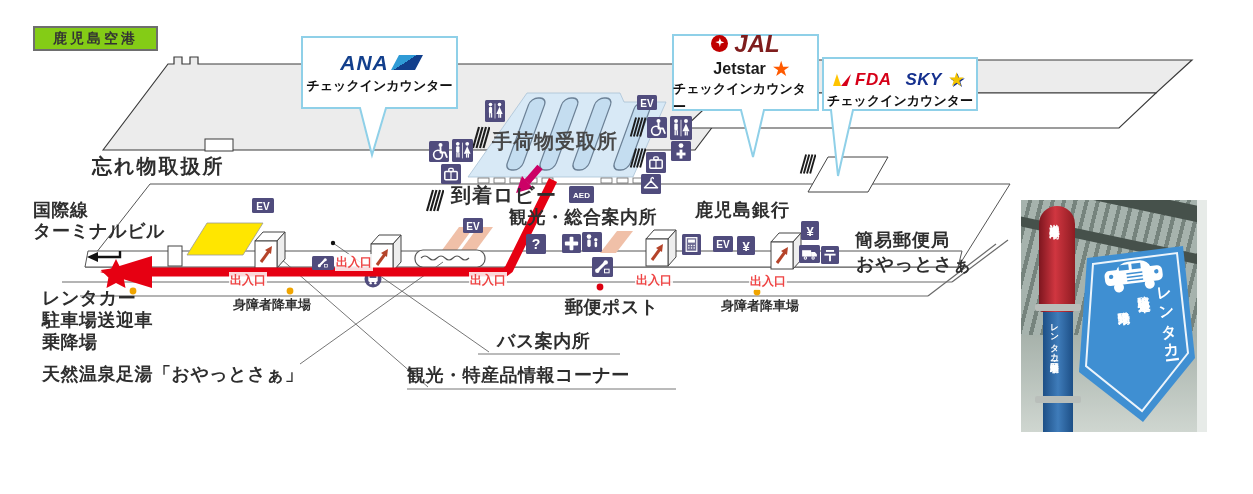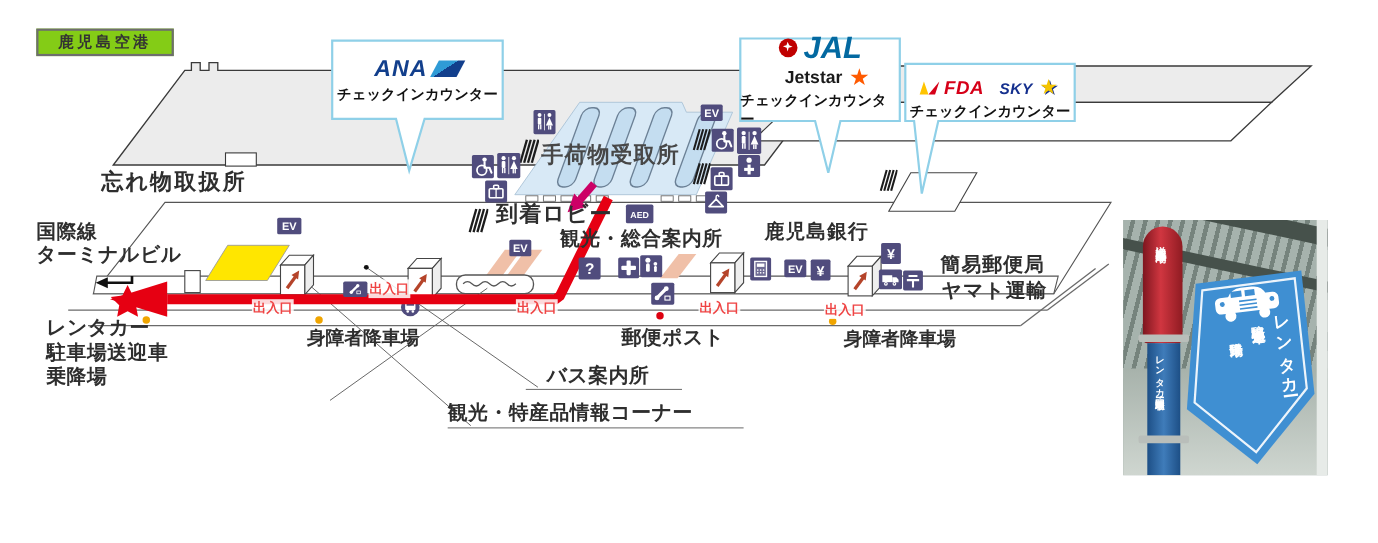--- a/index.html
+++ b/index.html
@@ -2,46 +2,46 @@
 <html><head>
 <meta charset="utf-8">
 <style>
   html,body{margin:0;padding:0;background:#fff;}
   #stage{position:relative;width:1253px;height:494px;background:#fff;overflow:hidden;
          font-family:"Liberation Sans","DejaVu Sans",sans-serif;}
   #mapsvg{position:absolute;left:0;top:0;}
   .lbl{position:absolute;color:#2e2e2e;font-weight:600;white-space:nowrap;line-height:1.15;}
   .lbl.big{font-size:20px;font-family:Liberation Mono, monospace;}
   .lbl.mid{font-size:18px;letter-spacing:.5px;}
-  .lbl.sm{font-size:17px;margin-left:46px;}
+  .lbl.sm{font-size:13px;}
   .exit{position:absolute;font-size:12px;font-weight:700;color:#ef4444;background:rgba(255,255,255,.85);
         padding:0 1px;white-space:nowrap;text-align:center;}
   .titlebox{position:absolute;left:33px;top:26px;width:121px;height:21px;border:2px solid #6e6e6e;
             display:flex;align-items:center;justify-content:center;font-size:14px;font-weight:600;
             letter-spacing:3px;color:#333;background:#84cc16;}
   
   .callout{position:absolute;display:flex;flex-direction:column;align-items:center;justify-content:center;gap:2px;}
   .logo-row{display:flex;align-items:center;justify-content:center;gap:6px;}
   .callout-label{font-size:13px;font-weight:700;color:#111;letter-spacing:0;}
   .ana-word{font-size:21px;font-weight:700;font-style:italic;color:#123f8c;letter-spacing:1px;}
   .ana-slash{width:24px;height:15px;background:linear-gradient(135deg,#2f9bd6 0 45%,#123f8c 45%);
              transform:skewX(-28deg);display:inline-block;}
   .peach-word{font-size:19px;font-weight:800;color:#a4077f;letter-spacing:1px;text-transform:lowercase;}
   .sola-badge{background:#b2c800;color:#fff;font-size:7px;font-style:italic;font-weight:700;
               padding:3px 8px 3px 5px;border-radius:2px;position:relative;}
   .jal-dot{width:17px;height:17px;border-radius:50%;background:#c00000;display:inline-block;position:relative;}
   .jal-dot::after{content:"";position:absolute;left:4px;top:3px;width:9px;height:9px;background:#fff;
                   clip-path:polygon(50% 0,65% 35%,100% 50%,60% 60%,50% 100%,40% 60%,0 45%,38% 35%);}
-  .jal-word{font-size:28px;font-weight:800;font-style:italic;color:#0369a1;text-align:right;}
+  .jal-word{font-size:24px;font-weight:800;font-style:italic;color:#7f1d1d;text-align:right;}
   .jetstar-word{font-size:16px;font-weight:800;color:#1a1a1a;margin-left:13px;}
   .star-orange{color:#ff5a00;font-size:21px;line-height:14px;}
   .fda-tri{width:0;height:0;border-left:8px solid #ffc400;border-top:12px solid transparent;
            transform:skewX(-18deg);border-right:6px solid #d60018;display:inline-block;}
   .fda-word{font-size:17px;font-weight:800;font-style:italic;color:#d60018;letter-spacing:.5px;}
-  .sky-word{font-size:14px;font-weight:800;font-style:italic;color:#15308e;letter-spacing:.5px;}
+  .sky-word{font-size:17px;font-weight:800;font-style:italic;color:#15308e;letter-spacing:.5px;}
   .star-gold{color:#f4c400;font-size:19px;line-height:14px;text-shadow:1px 1px 0 #15308e;}
   
   .photo{position:absolute;left:1021px;top:200px;width:186px;height:232px;overflow:hidden;background:#93a29b;}
   .ph-beam{position:absolute;background:#46514b;}
   .ph-low{position:absolute;left:0;bottom:0;width:100%;height:42%;
           background:linear-gradient(180deg,#a7b2ab,#cfd6d0);}
   .ph-pillar{position:absolute;right:0;top:0;width:10px;height:100%;background:#e7ebe8;}
   .ph-glass{position:absolute;left:0;top:0;width:100%;height:62%;
             background:repeating-linear-gradient(104deg,rgba(255,255,255,.18) 0 7px,rgba(42,52,47,.28) 7px 11px);}
   .pole-red{position:absolute;left:18px;top:6px;width:36px;height:106px;border-radius:18px 18px 4px 4px;
@@ -400,31 +400,32 @@
   </div>
   <div class="callout-label">チェックインカウンター</div>
 </div>
 
 <div class="lbl big" style="left:92px;top:156px;letter-spacing:2px">忘れ物取扱所</div>
 <div class="lbl big" style="left:492px;top:131px;color:#474747;letter-spacing:1px">手荷物受取所</div>
 <div class="lbl big" style="left:451px;top:185px;letter-spacing:1px">到着ロビー</div>
 <div class="lbl mid" style="left:509px;top:207px">観光・総合案内所</div>
 <div class="lbl mid" style="left:695px;top:200px;letter-spacing:1px">鹿児島銀行</div>
 <div class="lbl mid" style="left:855px;top:230px;letter-spacing:1px">簡易郵便局</div>
-<div class="lbl mid" style="left:856px;top:254px;letter-spacing:1px">ヤマト運輸</div>
+<div class="lbl mid" style="left:856px;top:254px;letter-spacing:1px">おやっとさぁ</div>
 <div class="lbl mid" style="left:33px;top:200px">国際線</div>
 <div class="lbl mid" style="left:33px;top:221px">ターミナルビル</div>
 <div class="lbl mid" style="left:42px;top:288px">レンタカー</div>
 <div class="lbl mid" style="left:42px;top:310px">駐車場送迎車</div>
 <div class="lbl mid" style="left:42px;top:332px">乗降場</div>
 <div class="lbl sm" style="left:233px;top:298px">身障者降車場</div>
 <div class="lbl sm" style="left:721px;top:299px">身障者降車場</div>
 <div class="lbl mid" style="left:565px;top:297px">郵便ポスト</div>
 <div class="lbl mid" style="left:497px;top:331px">バス案内所</div>
 <div class="lbl mid" style="left:407px;top:365px">観光・特産品情報コーナー</div>
+<div class="lbl mid" style="left:42px;top:364px">天然温泉足湯「おやっとさぁ」</div>
 <div class="exit" style="left:229px;top:272px">出入口</div>
 <div class="exit" style="left:335px;top:254px">出入口</div>
 <div class="exit" style="left:469px;top:272px">出入口</div>
 <div class="exit" style="left:635px;top:272px">出入口</div>
 <div class="exit" style="left:749px;top:273px">出入口</div>
 
 <div class="photo">
   <div class="ph-glass"></div>
   <div class="ph-beam" style="left:-20px;top:-6px;width:280px;height:16px;transform:rotate(12deg)"></div>
   <div class="ph-beam" style="left:-20px;top:42px;width:280px;height:10px;transform:rotate(12deg)"></div>

